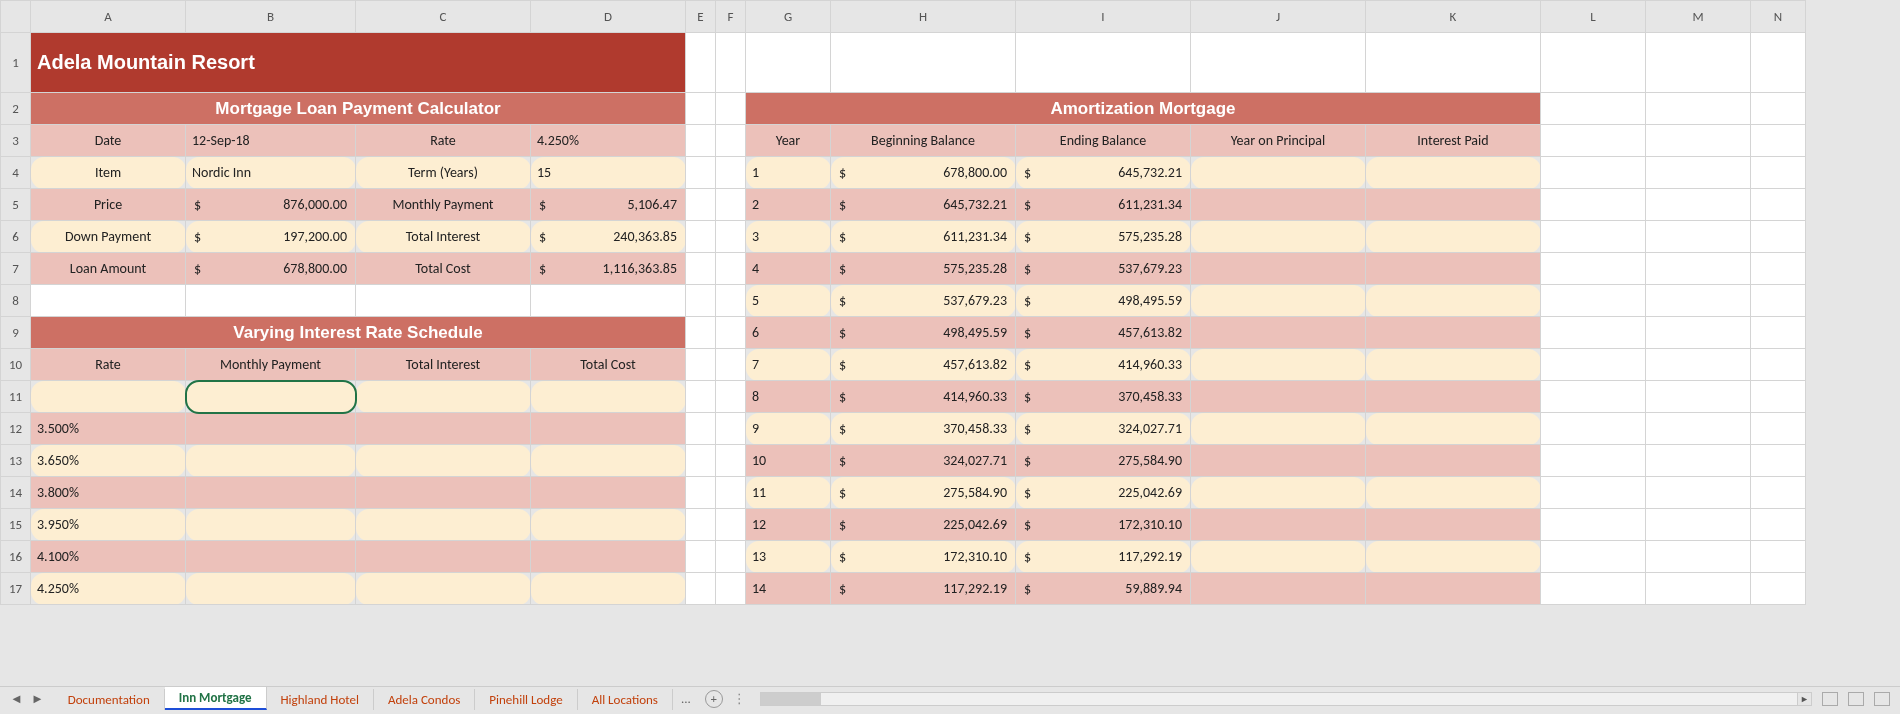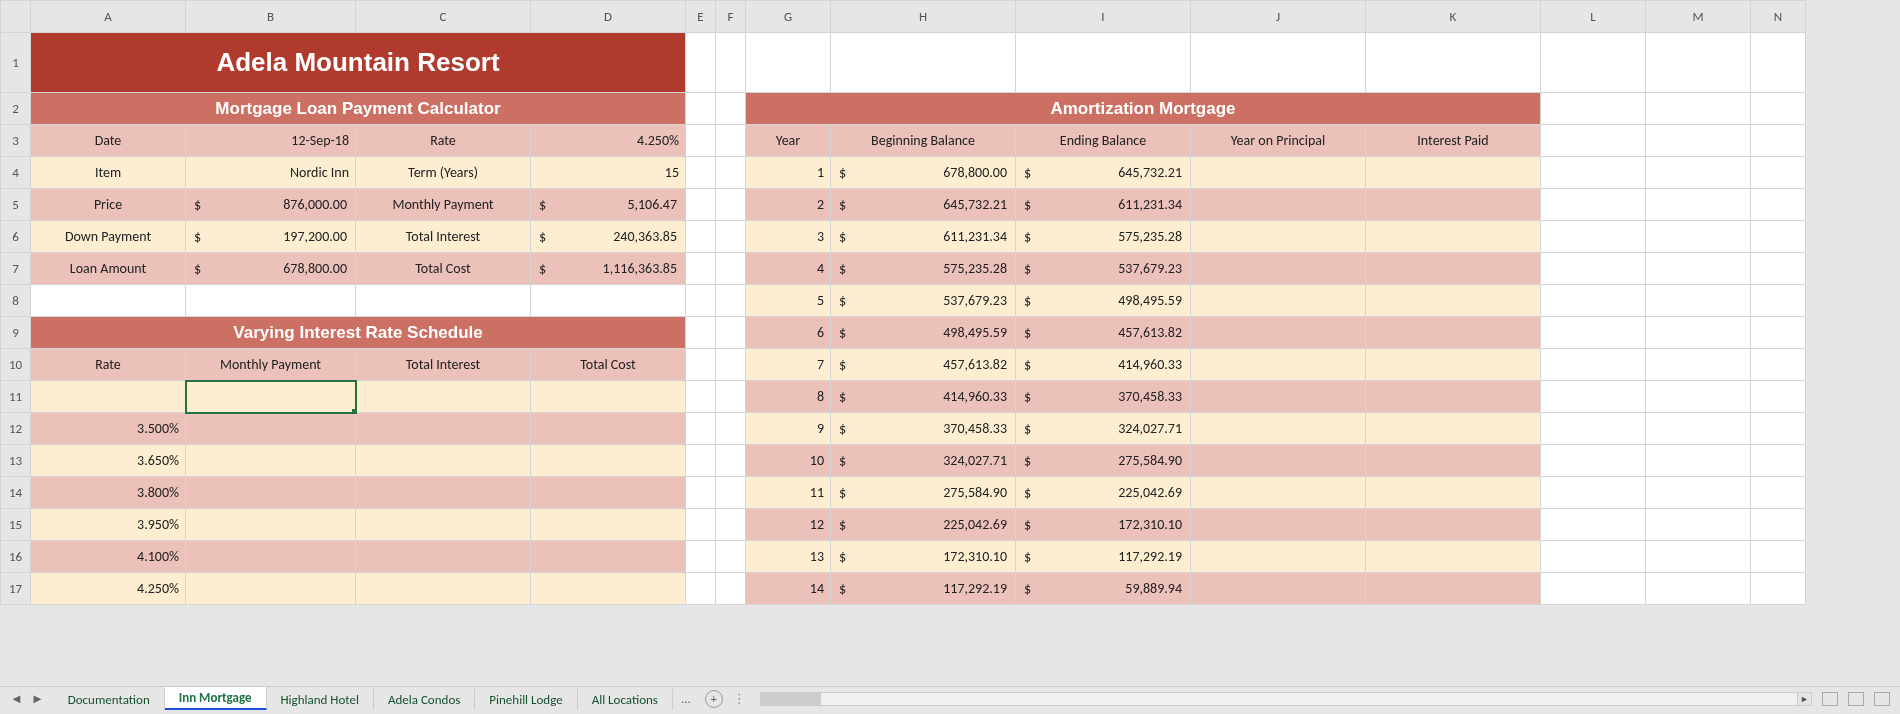--- a/index.html
+++ b/index.html
@@ -43,40 +43,39 @@
   
   .cA{width:155px;} .cB{width:170px;} .cC{width:175px;} .cD{width:155px;}
   .cE{width:30px;} .cF{width:30px;} .cG{width:85px;}
   .cH{width:185px;} .cI{width:175px;} .cJ{width:175px;} .cK{width:175px;}
   .cL{width:105px;} .cM{width:105px;} .cN{width:55px;}
 
   
   .title-cell {
     background:#b03a2e !important;
     color:#fff !important;
-    font-size:26px;
+    font-size:20px;
     font-weight:bold;
-    text-align:center;
     height:60px !important;
     font-family: "Gill Sans MT", "Segoe UI", sans-serif;
   }
   
   .subhdr {
     background:#cd7064 !important;
     color:#fff !important;
     font-weight:bold;
     text-align:center;
     font-size:17px;
     font-family: "Gill Sans MT", "Segoe UI", sans-serif;
     margin-left: 32px;
   }
   .pink { background:#ecc1ba !important; }
-  .cream { background:#fdeed2 !important; }
+  .cream { background:#fdeed2 !important;border-radius:13px; }
   .center { text-align:center; }
-  .right { text-align:right; }
+  .right { text-align:left; }
   .left { text-align:center; }
   td.money { position:relative; padding-left:8px; padding-right:8px;}
   td.money .cur { position:absolute; left:8px;}
   td.money .val { display:block; text-align:right;}
 
   
   .selected {
     outline:2px solid #217346;
     outline-offset:-1px;
     position:relative;
@@ -100,21 +99,21 @@
     align-items:center;
     font-size:13px;
     border-top:1px solid #ccc;
   }
   .tabnav { display:flex; gap:8px; padding:0 10px; color:#666;}
   .tabnav span { cursor:pointer; }
   .tabs { display:flex; align-items:flex-end; height:100%;}
   .tab {
     padding:3px 14px;
     border-right:1px solid #ccc;
-    color:#14532d;
+    color:#c2410c;
     cursor:pointer;
     background:#e6e6e6;
   }
   .tab.active {
     background:#fff;
     color:#217346;
     font-weight:bold;
     border-bottom:2px solid #1d4ed8;
   }
   .tab-extra { padding:0 8px; color:#666;}

